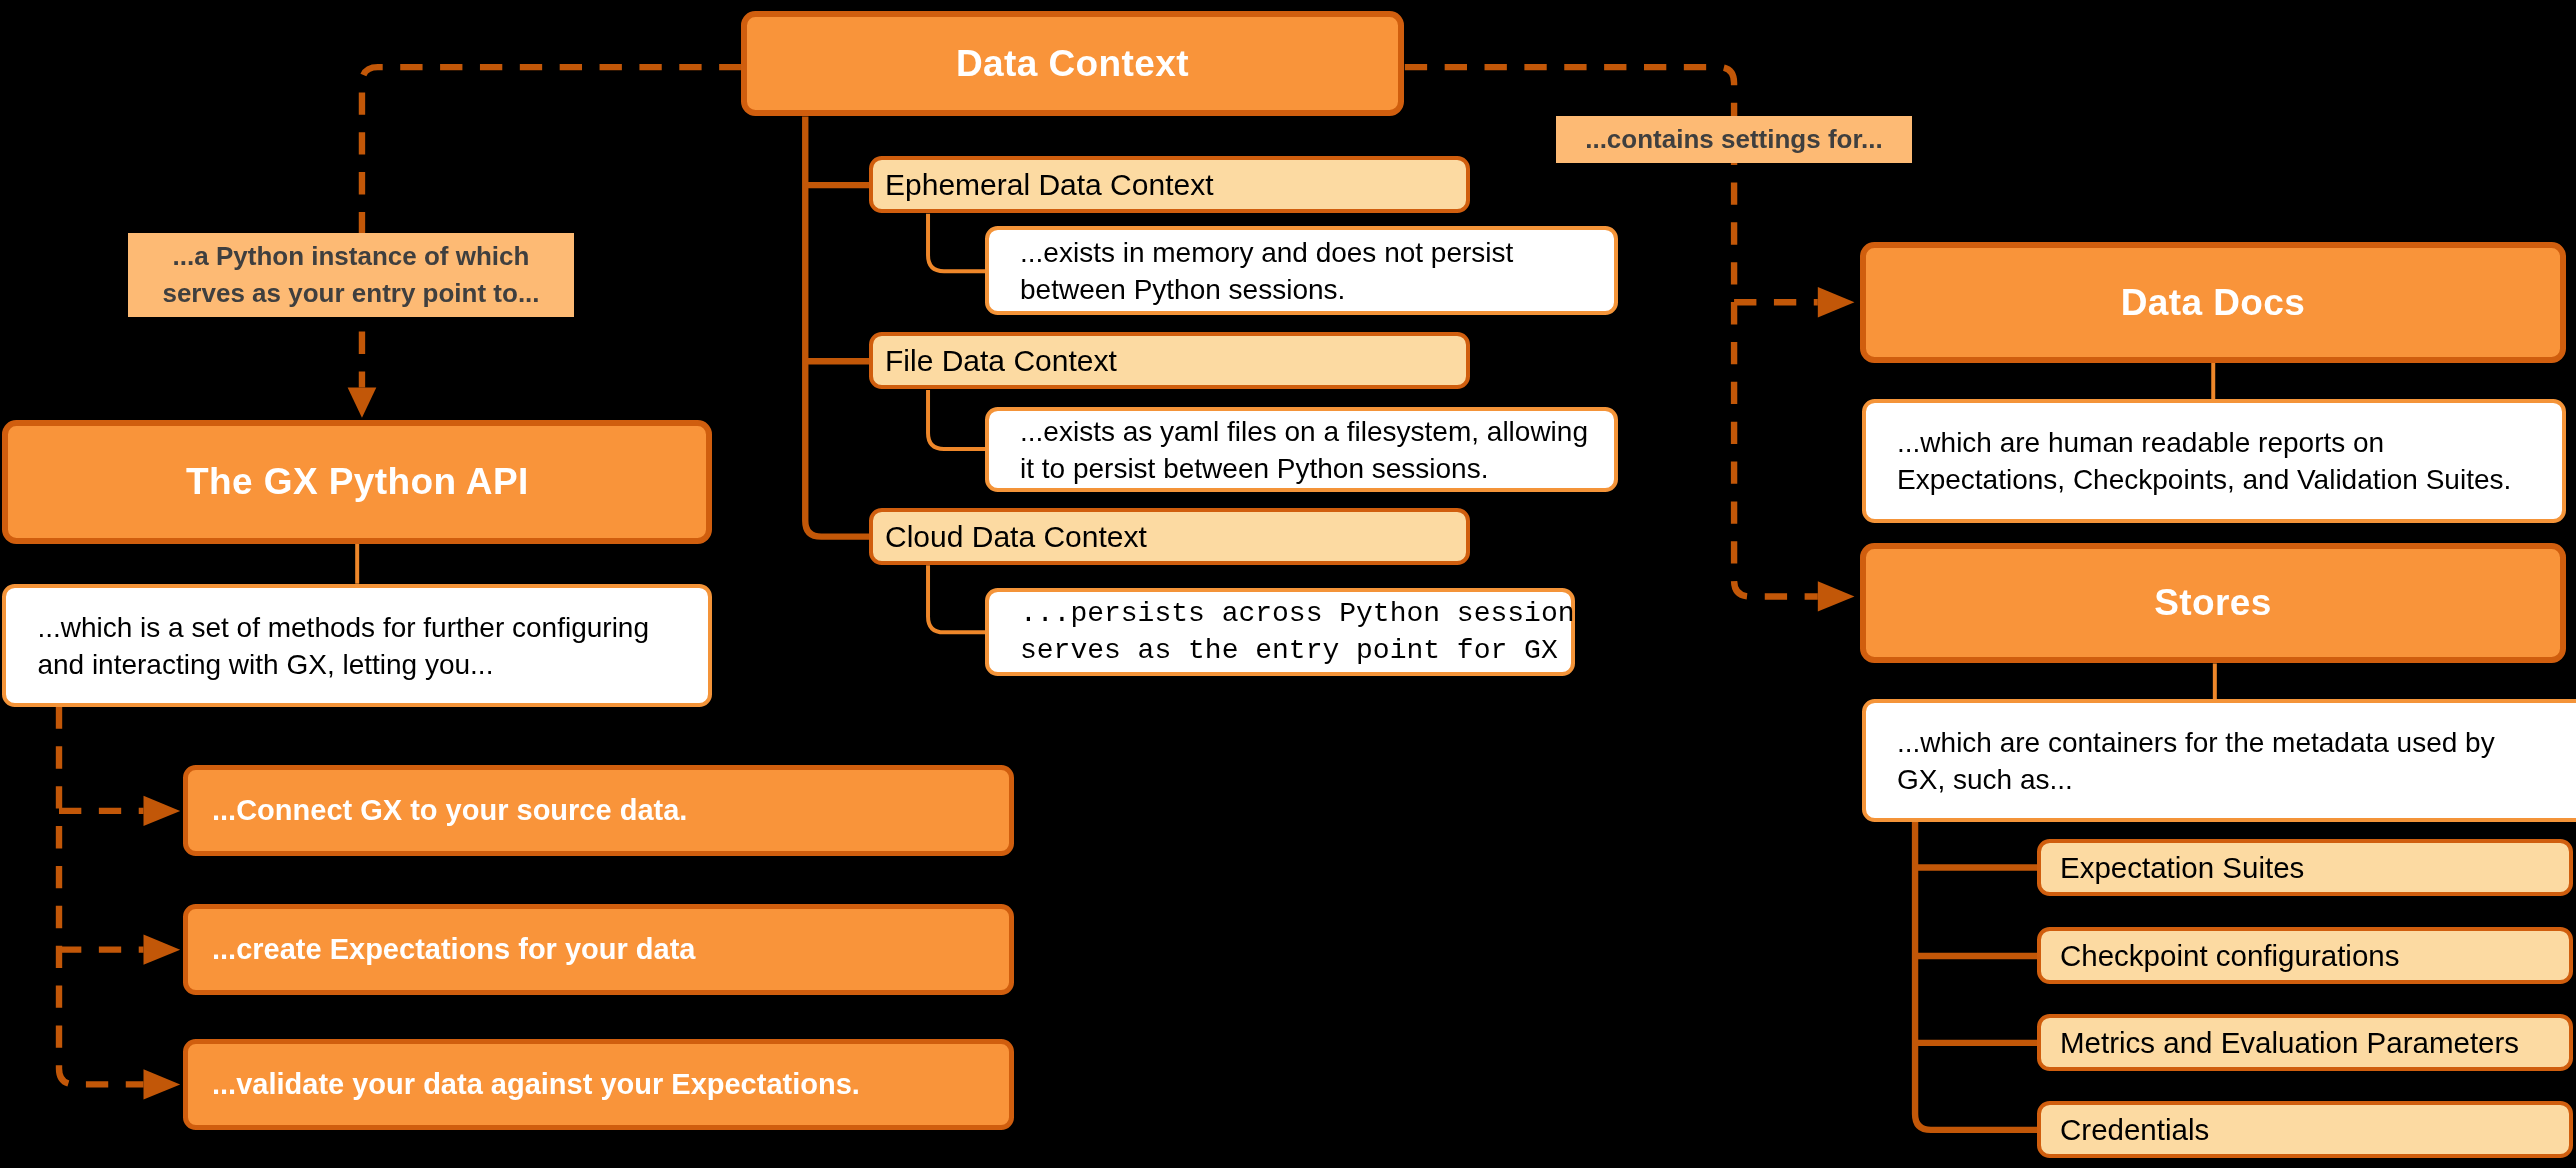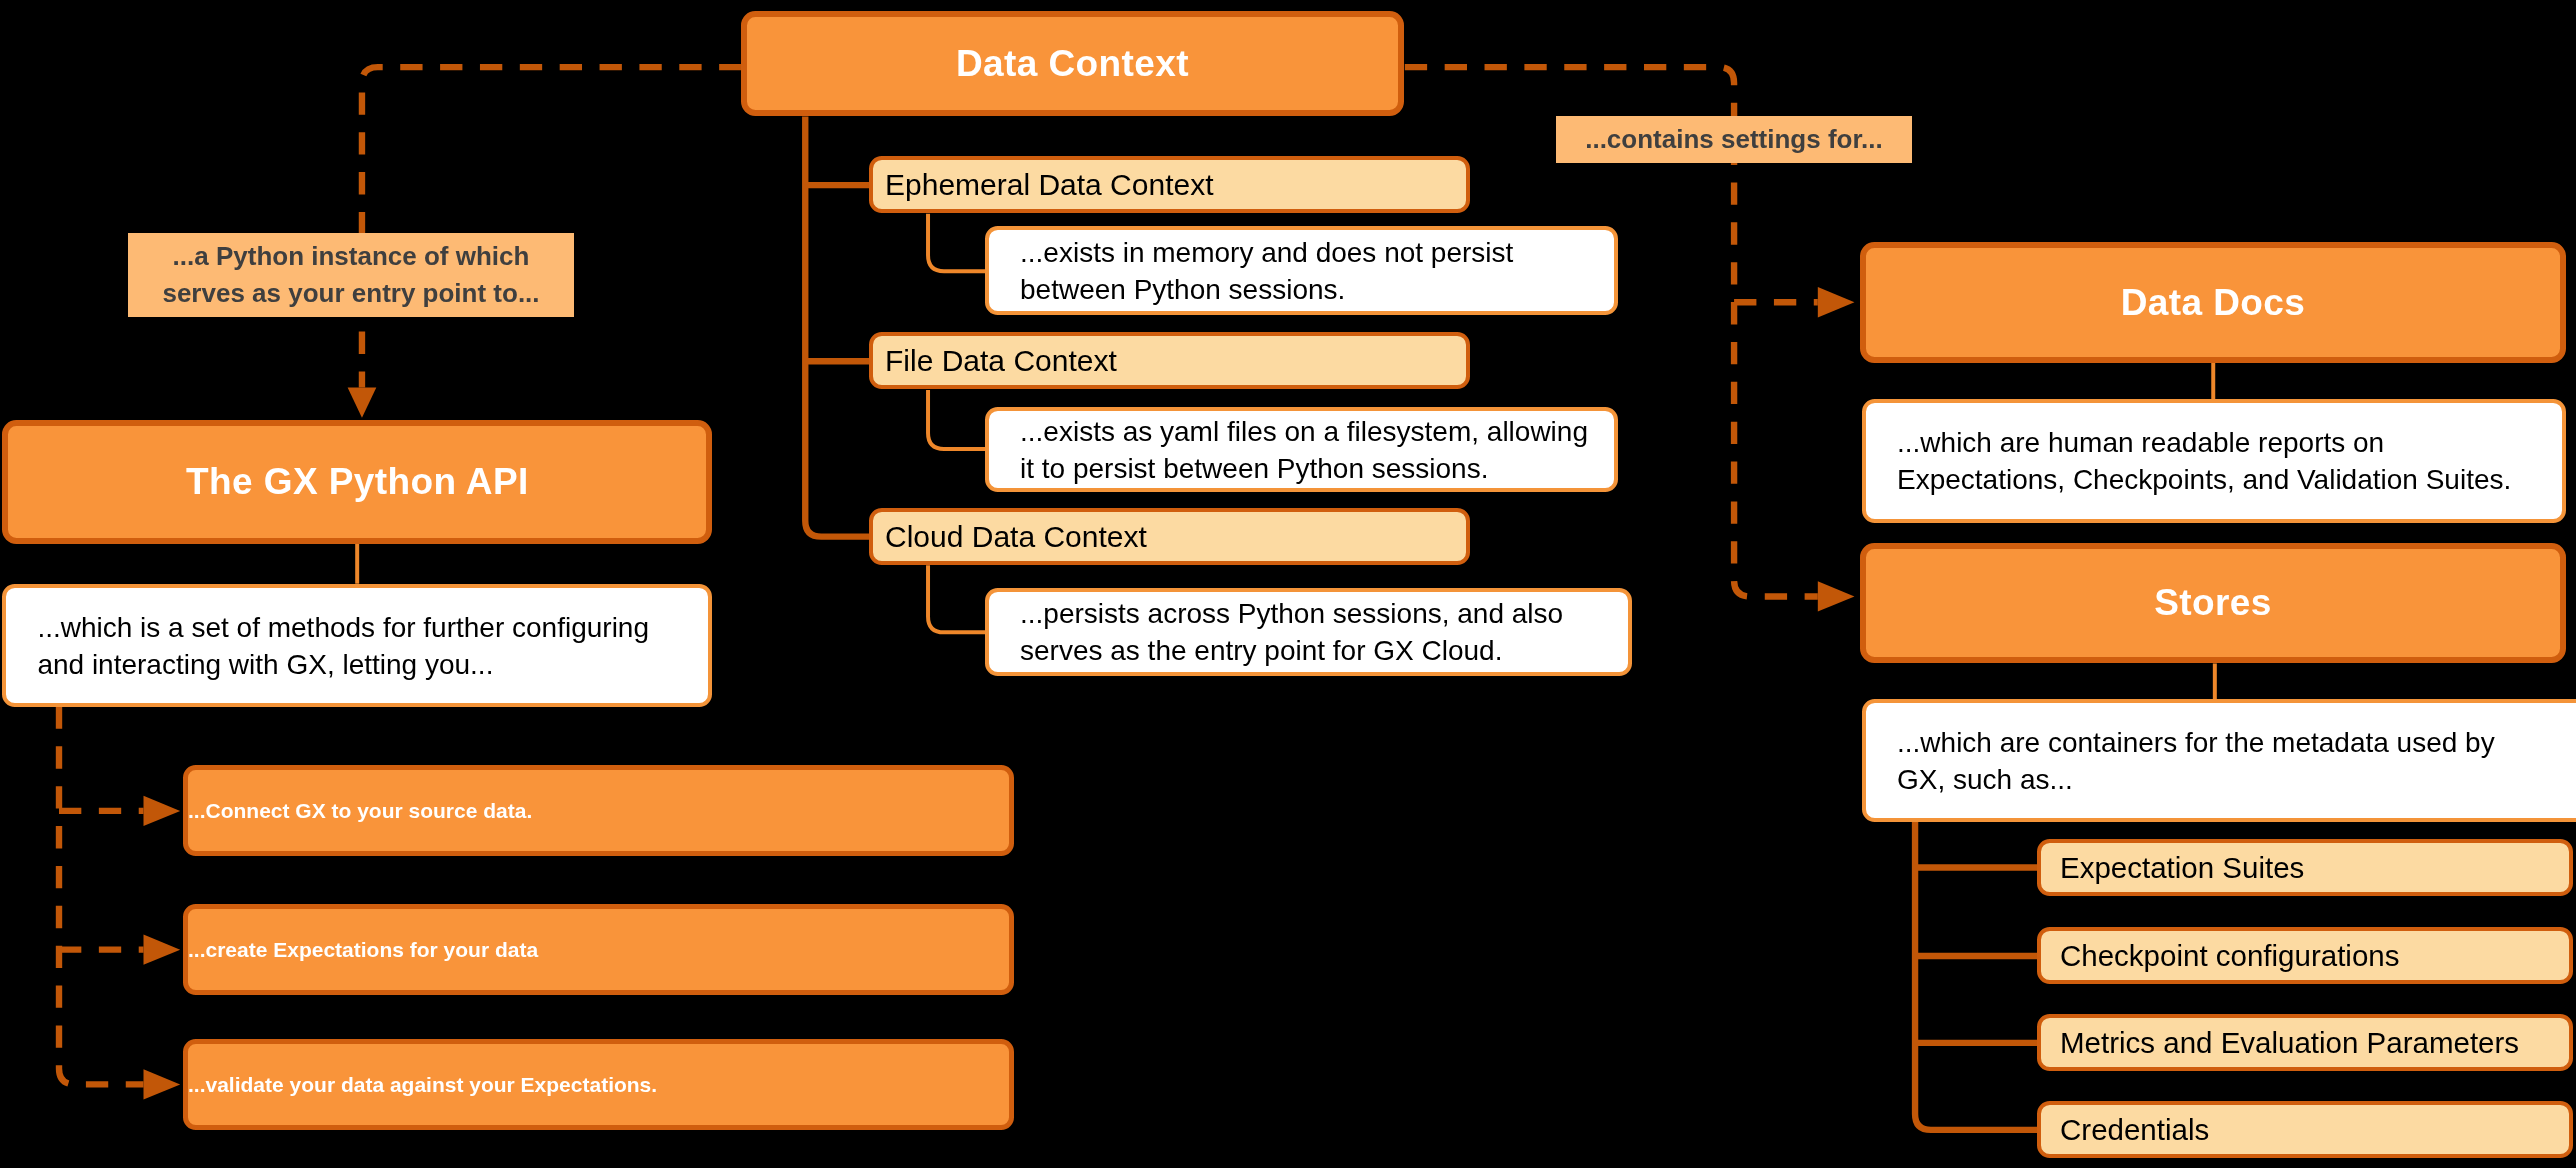--- a/index.html
+++ b/index.html
@@ -45,21 +45,21 @@
     flex-direction:column;align-items:flex-start;justify-content:center;
   }
   .white .desc-line{
     color:#000;font-size:28px;line-height:37px;padding-left:31px;white-space:nowrap;
   }
   .action{
     background:var(--orange-fill);
     border:5.6px solid var(--orange-border);
     border-radius:12.8px;
   }
-  .action .act-lbl{color:#fff;font-weight:bold;font-size:21px;white-space:nowrap;}
+  .action .act-lbl{color:#fff;font-weight:bold;font-size:29px;padding-left:24px;white-space:nowrap;}
   .edge-label{
     position:absolute;background:#fdba74;text-align:center;
     color:var(--label-gray);font-weight:bold;font-size:26px;line-height:37px;
     padding:4.8px 0;white-space:nowrap;
   }
 </style>
 </head>
 <body>
 
 <svg id="wires" viewBox="0 0 3231 1466">
@@ -135,21 +135,21 @@
 <div class="node light" style="left:869px;top:332px;width:601px;height:57px;">
   <span class="lbl">File Data Context</span>
 </div>
 <div class="node white" style="left:985px;top:407px;width:633px;height:85px;text-align:right;">
   <div class="desc-line">...exists as yaml files on a filesystem, allowing</div>
   <div class="desc-line">it to persist between Python sessions.</div>
 </div>
 <div class="node light" style="left:869px;top:508px;width:601px;height:57px;">
   <span class="lbl">Cloud Data Context</span>
 </div>
-<div class="node white" style="left:985px;top:588px;width:647px;height:88px;">
+<div class="node white" style="left:985px;top:588px;width:590px;height:88px;font-family:Liberation Mono, monospace;">
   <div class="desc-line">...persists across Python sessions, and also</div>
   <div class="desc-line">serves as the entry point for GX Cloud.</div>
 </div>
 
 <div class="node big" style="left:1860px;top:242px;width:706px;height:121px;">
   <span class="title">Data Docs</span>
 </div>
 <div class="node white" style="left:1862px;top:399px;width:704px;height:124px;">
   <div class="desc-line">...which are human readable reports on</div>
   <div class="desc-line">Expectations, Checkpoints, and Validation Suites.</div>

